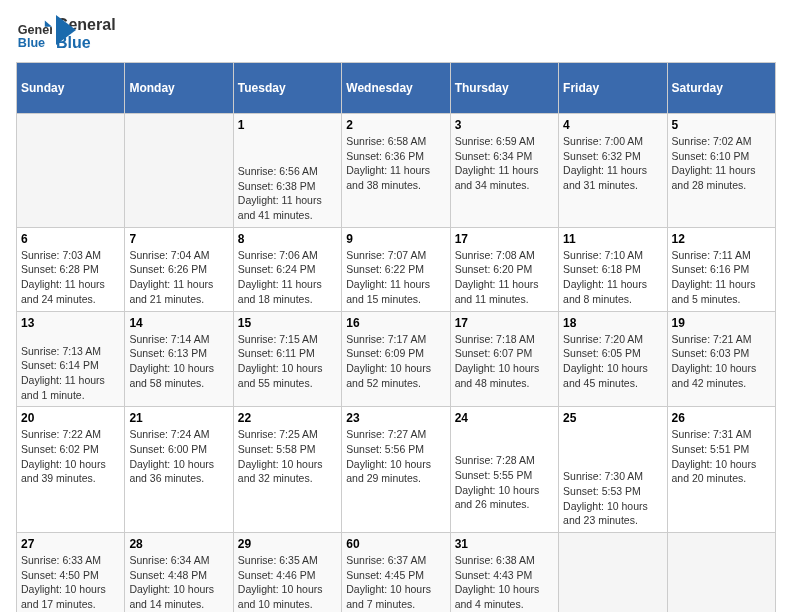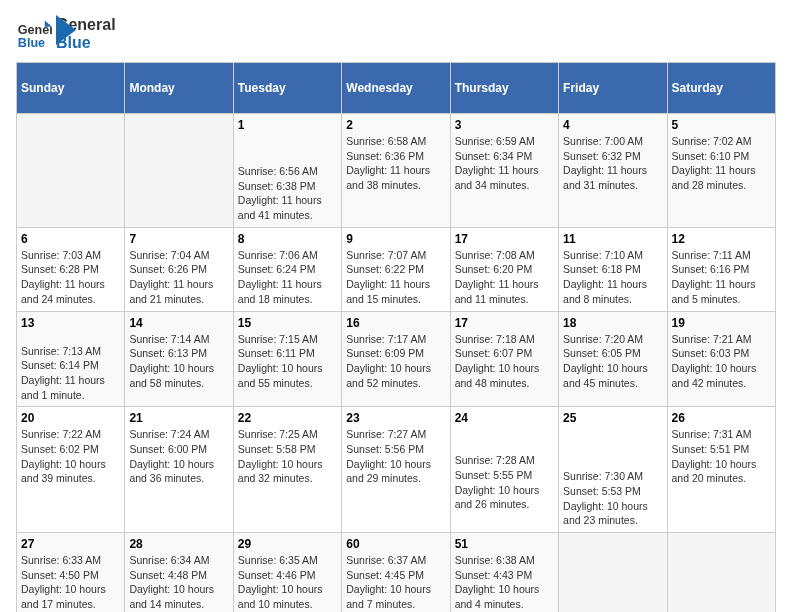--- a/index.html
+++ b/index.html
@@ -300,21 +300,21 @@
 Sunset: 4:46 PM
 Daylight: 10 hours and 10 minutes.</div>
         </td>
         <td>
           <span class="day-num">60</span>
           <div class="day-detail" style="white-space: pre-line;">Sunrise: 6:37 AM
 Sunset: 4:45 PM
 Daylight: 10 hours and 7 minutes.</div>
         </td>
         <td>
-          <span class="day-num">51</span>
+          <span class="day-num">31</span>
           <div class="day-detail" style="white-space: pre-line;">Sunrise: 6:38 AM
 Sunset: 4:43 PM
 Daylight: 10 hours and 4 minutes.</div>
         </td>
         <td class="empty-cell"></td>
         <td class="empty-cell"></td>
       </tr>
     </tbody>
 </table>
 

